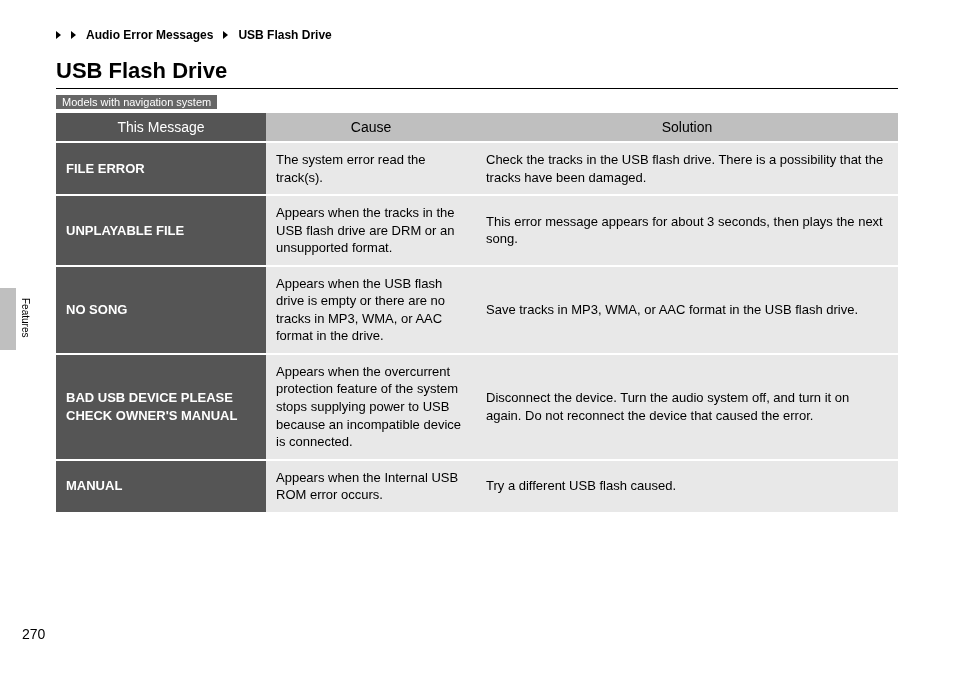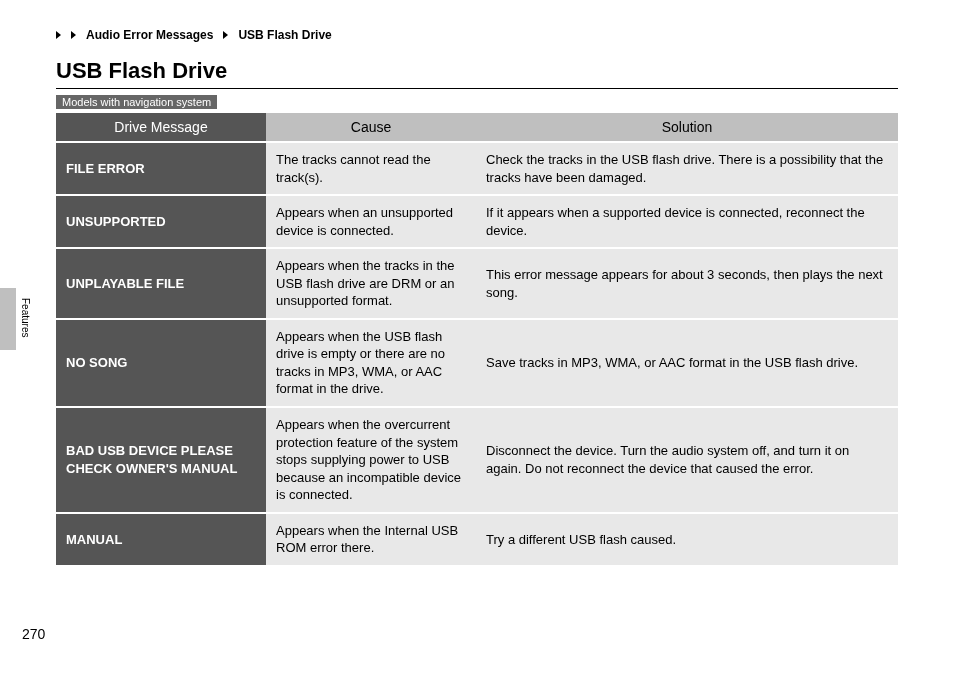--- a/index.html
+++ b/index.html
@@ -124,53 +124,48 @@
   <span class="model-note">Models with navigation system</span>
 
   <table class="err">
     <colgroup>
         <col class="c1">
         <col class="c2">
         <col class="c3">
       </colgroup>
     <thead>
       <tr>
-        <th class="dark">Drive Message</th>
+        <th class="dark">This Message</th>
         <th>Cause</th>
         <th>Solution</th>
       </tr>
     </thead>
     <tbody>
       <tr>
         <td class="dark">FILE ERROR</td>
-        <td>The tracks cannot read the track(s).</td>
+        <td>The system error read the track(s).</td>
         <td>Check the tracks in the USB flash drive. There is a possibility that the tracks have been damaged.</td>
-      </tr>
-      <tr>
-        <td class="dark">UNSUPPORTED</td>
-        <td>Appears when an unsupported device is connected.</td>
-        <td>If it appears when a supported device is connected, reconnect the device.</td>
       </tr>
       <tr>
         <td class="dark">UNPLAYABLE FILE</td>
         <td>Appears when the tracks in the USB flash drive are DRM or an unsupported format.</td>
         <td>This error message appears for about 3 seconds, then plays the next song.</td>
       </tr>
       <tr>
         <td class="dark">NO SONG</td>
         <td>Appears when the USB flash drive is empty or there are no tracks in MP3, WMA, or AAC format in the drive.</td>
         <td>Save tracks in MP3, WMA, or AAC format in the USB flash drive.</td>
       </tr>
       <tr>
         <td class="dark">BAD USB DEVICE PLEASE CHECK OWNER'S MANUAL</td>
         <td>Appears when the overcurrent protection feature of the system stops supplying power to USB because an incompatible device is connected.</td>
         <td>Disconnect the device. Turn the audio system off, and turn it on again.
 Do not reconnect the device that caused the error.</td>
       </tr>
       <tr>
         <td class="dark">MANUAL</td>
-        <td>Appears when the Internal USB ROM error there.</td>
+        <td>Appears when the Internal USB ROM error occurs.</td>
         <td>Try a different USB flash caused.</td>
       </tr>
     </tbody>
   </table>
 
 </div>
 
 </body></html>

